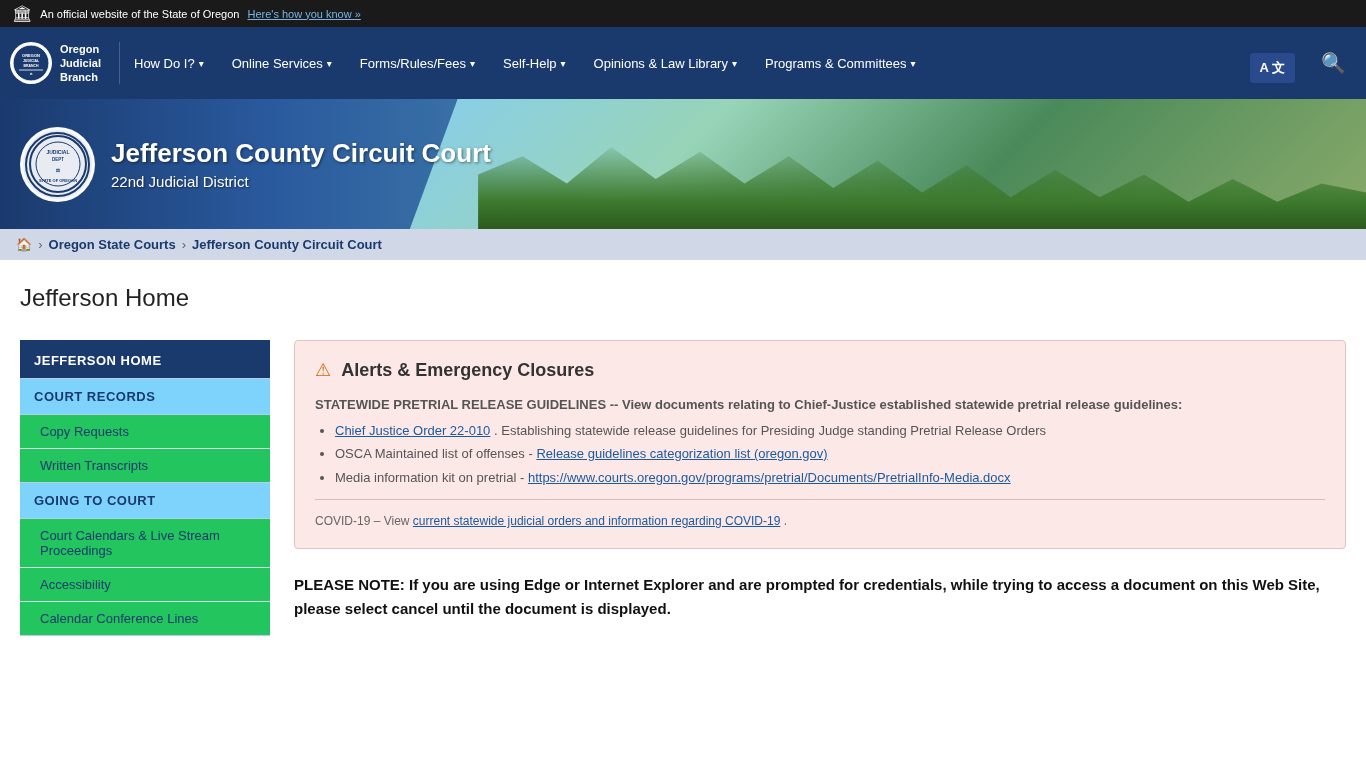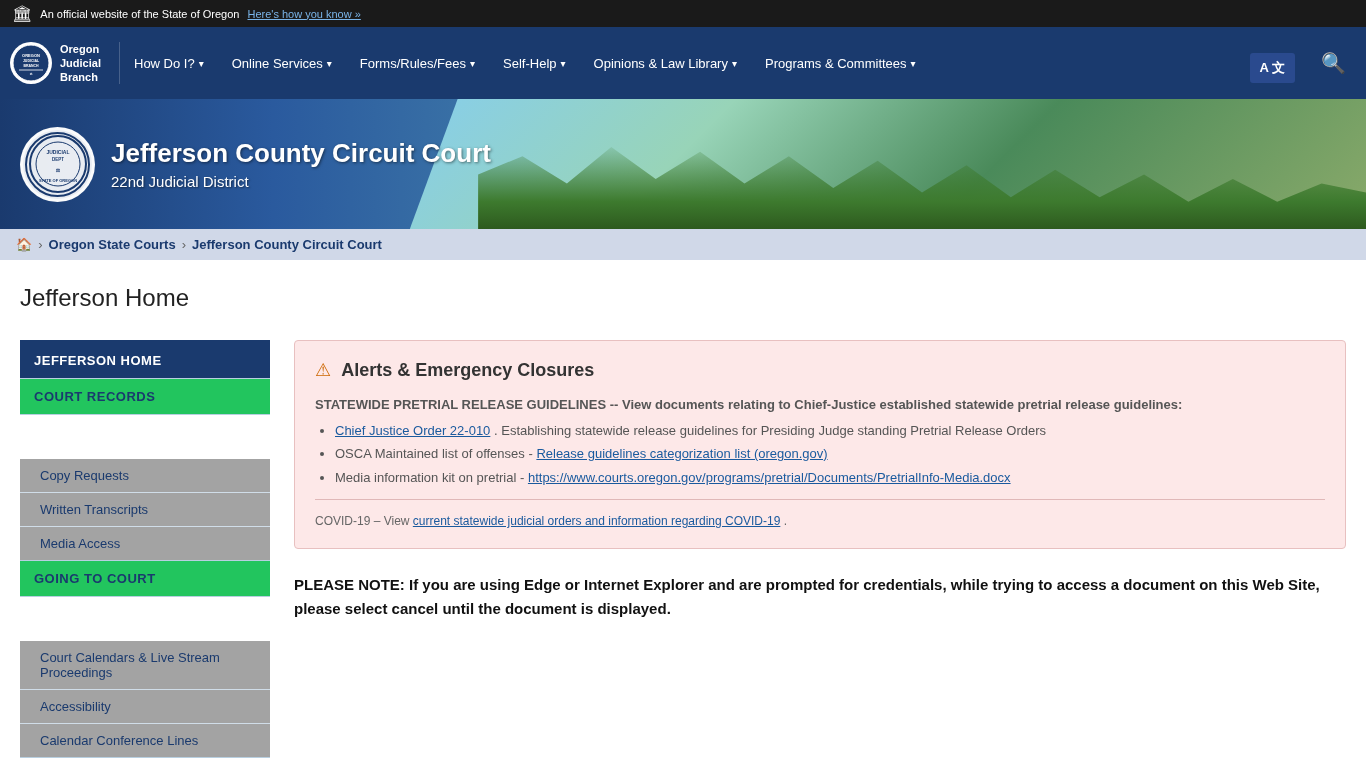--- a/index.html
+++ b/index.html
@@ -187,36 +187,35 @@
       gap: 0;
     }
 
     
     .sidebar {
       width: 250px;
       flex-shrink: 0;
       border-top: 3px solid #1a3a6e;
     }
     .sidebar-section-header {
-      background: #22c55e;
+      background: #7dd3fc;
       padding: 10px 14px;
       font-size: 13px;
       font-weight: bold;
       color: #1a3a6e;
       letter-spacing: 0.5px;
       border-bottom: 1px solid #b8cfe0;
     }
     .sidebar-section-header.active {
       background: #1a3a6e;
       color: #fff;
     }
     .sidebar-items {
-      background: #a3a3a3;
+      background: #22c55e;
       border-bottom: 1px solid #b8cfe0;
-      margin-top: 44px;
     }
     .sidebar-item {
       padding: 9px 14px 9px 20px;
       font-size: 13px;
       color: #1a3a6e;
       cursor: pointer;
       border-bottom: 1px solid #d0dde8;
     }
     .sidebar-item:last-child { border-bottom: none; }
 
@@ -368,21 +367,20 @@
   <div class="content-layout">
 
     <aside class="sidebar">
 
       <div class="sidebar-section-header active">JEFFERSON HOME</div>
 
       <div class="sidebar-section-header">COURT RECORDS</div>
       <div class="sidebar-items">
         <div class="sidebar-item">Copy Requests</div>
         <div class="sidebar-item">Written Transcripts</div>
-        <div class="sidebar-item">Media Access</div>
       </div>
 
       <div class="sidebar-section-header">GOING TO COURT</div>
       <div class="sidebar-items">
         <div class="sidebar-item">Court Calendars &amp; Live Stream Proceedings</div>
         <div class="sidebar-item">Accessibility</div>
         <div class="sidebar-item">Calendar Conference Lines</div>
       </div>
 
     </aside>

